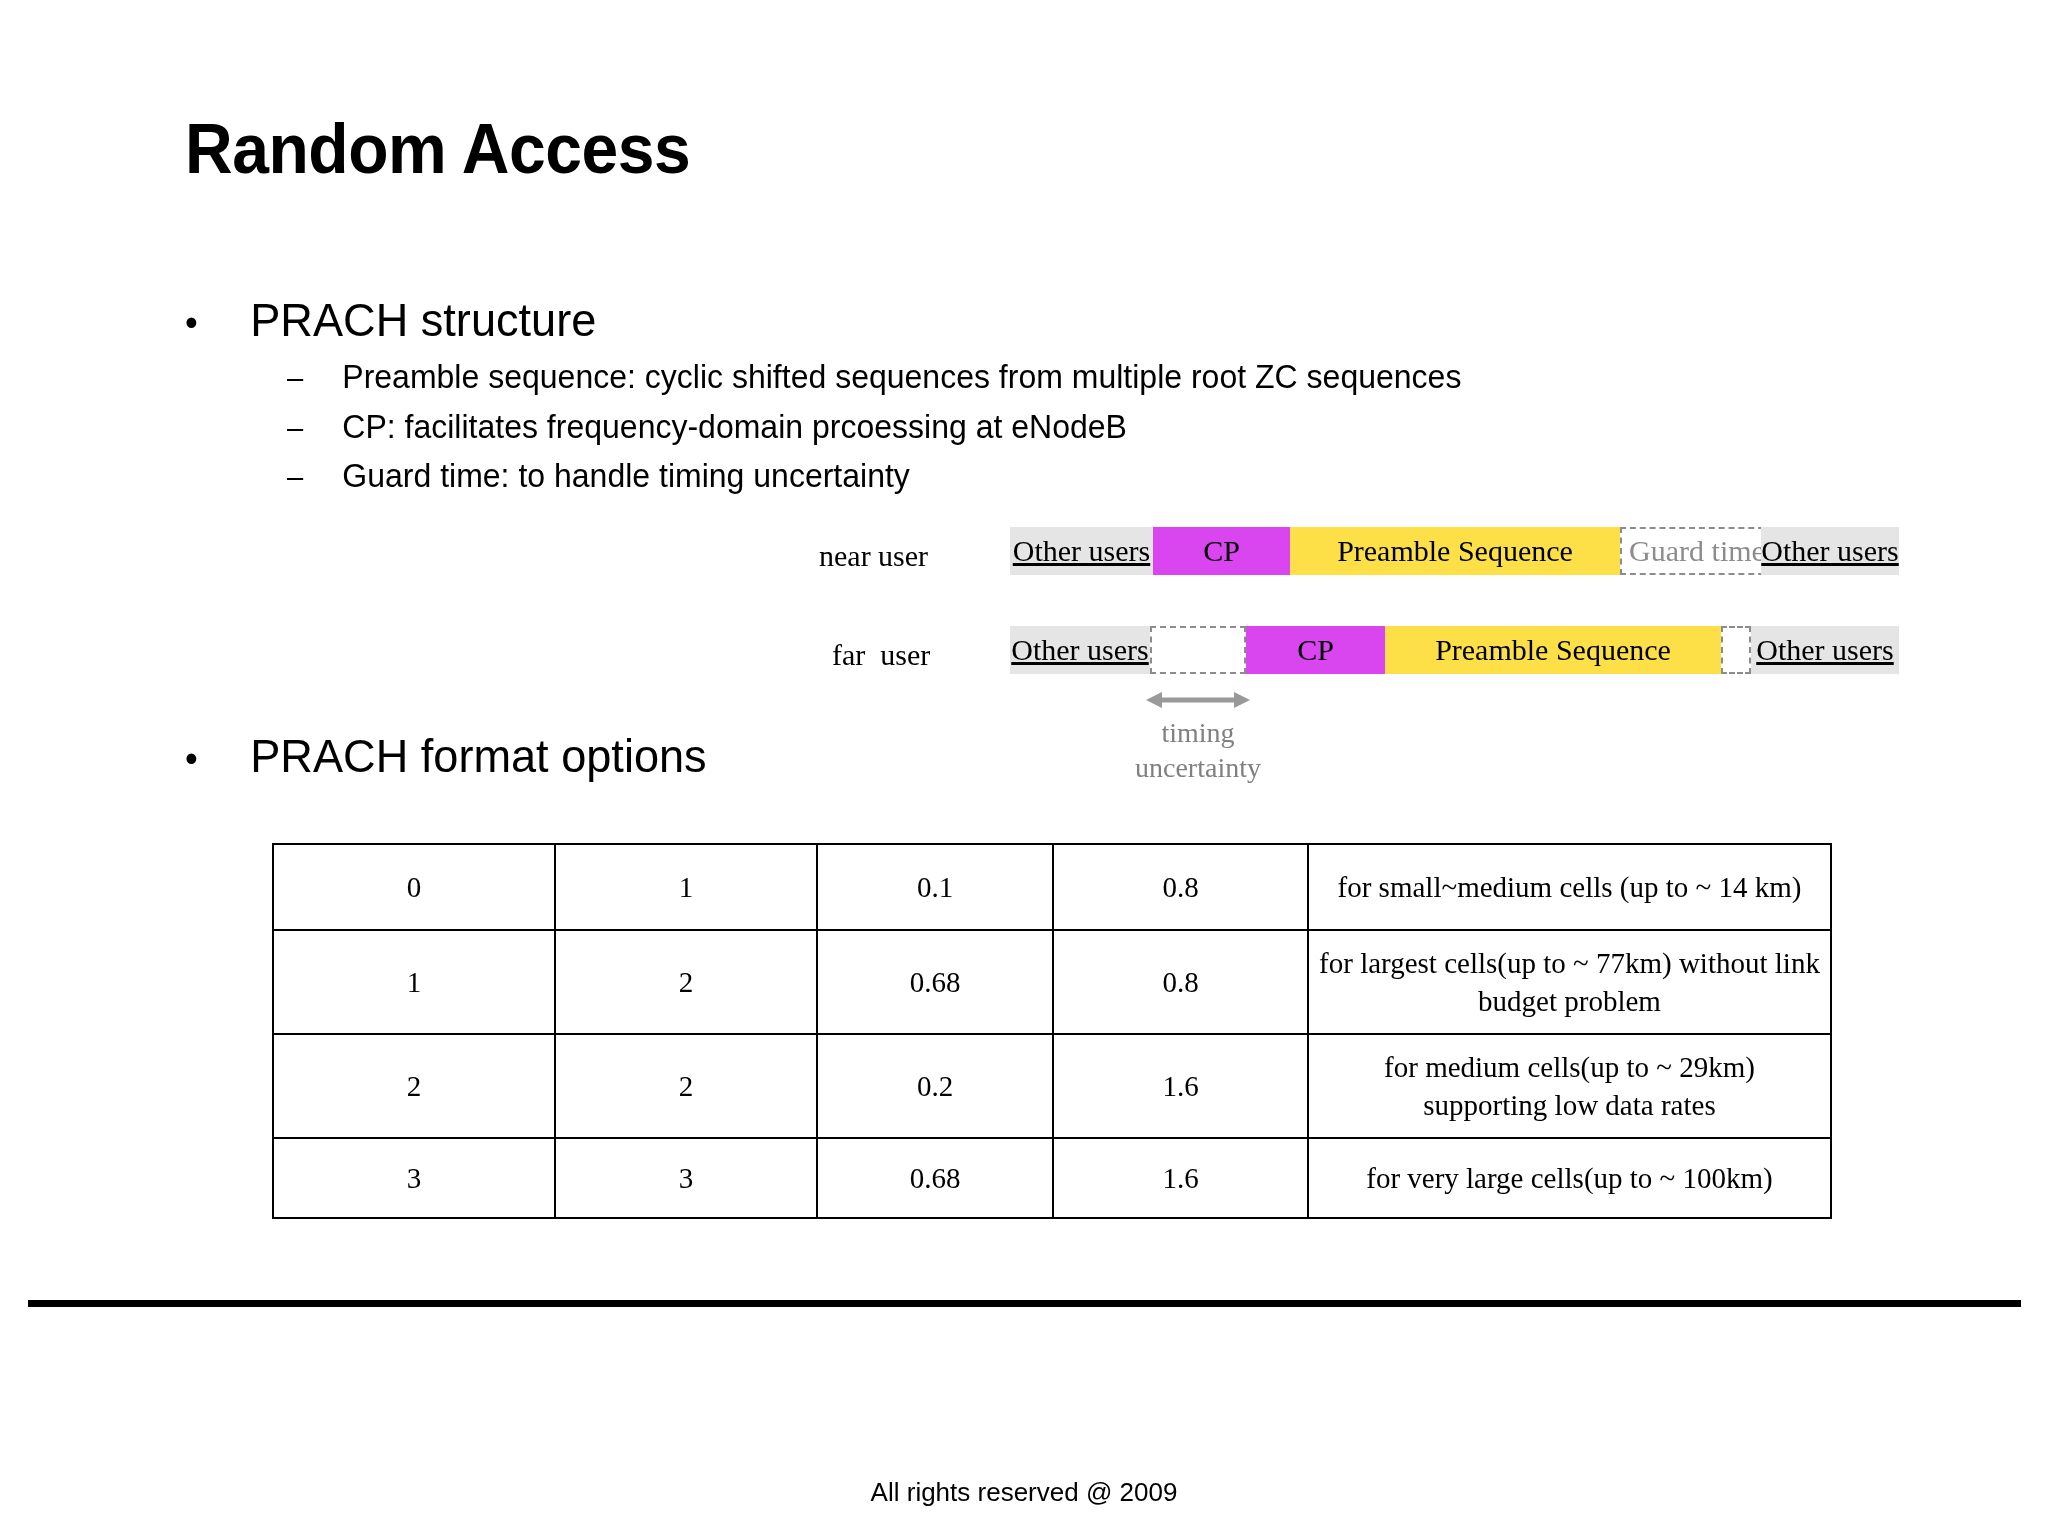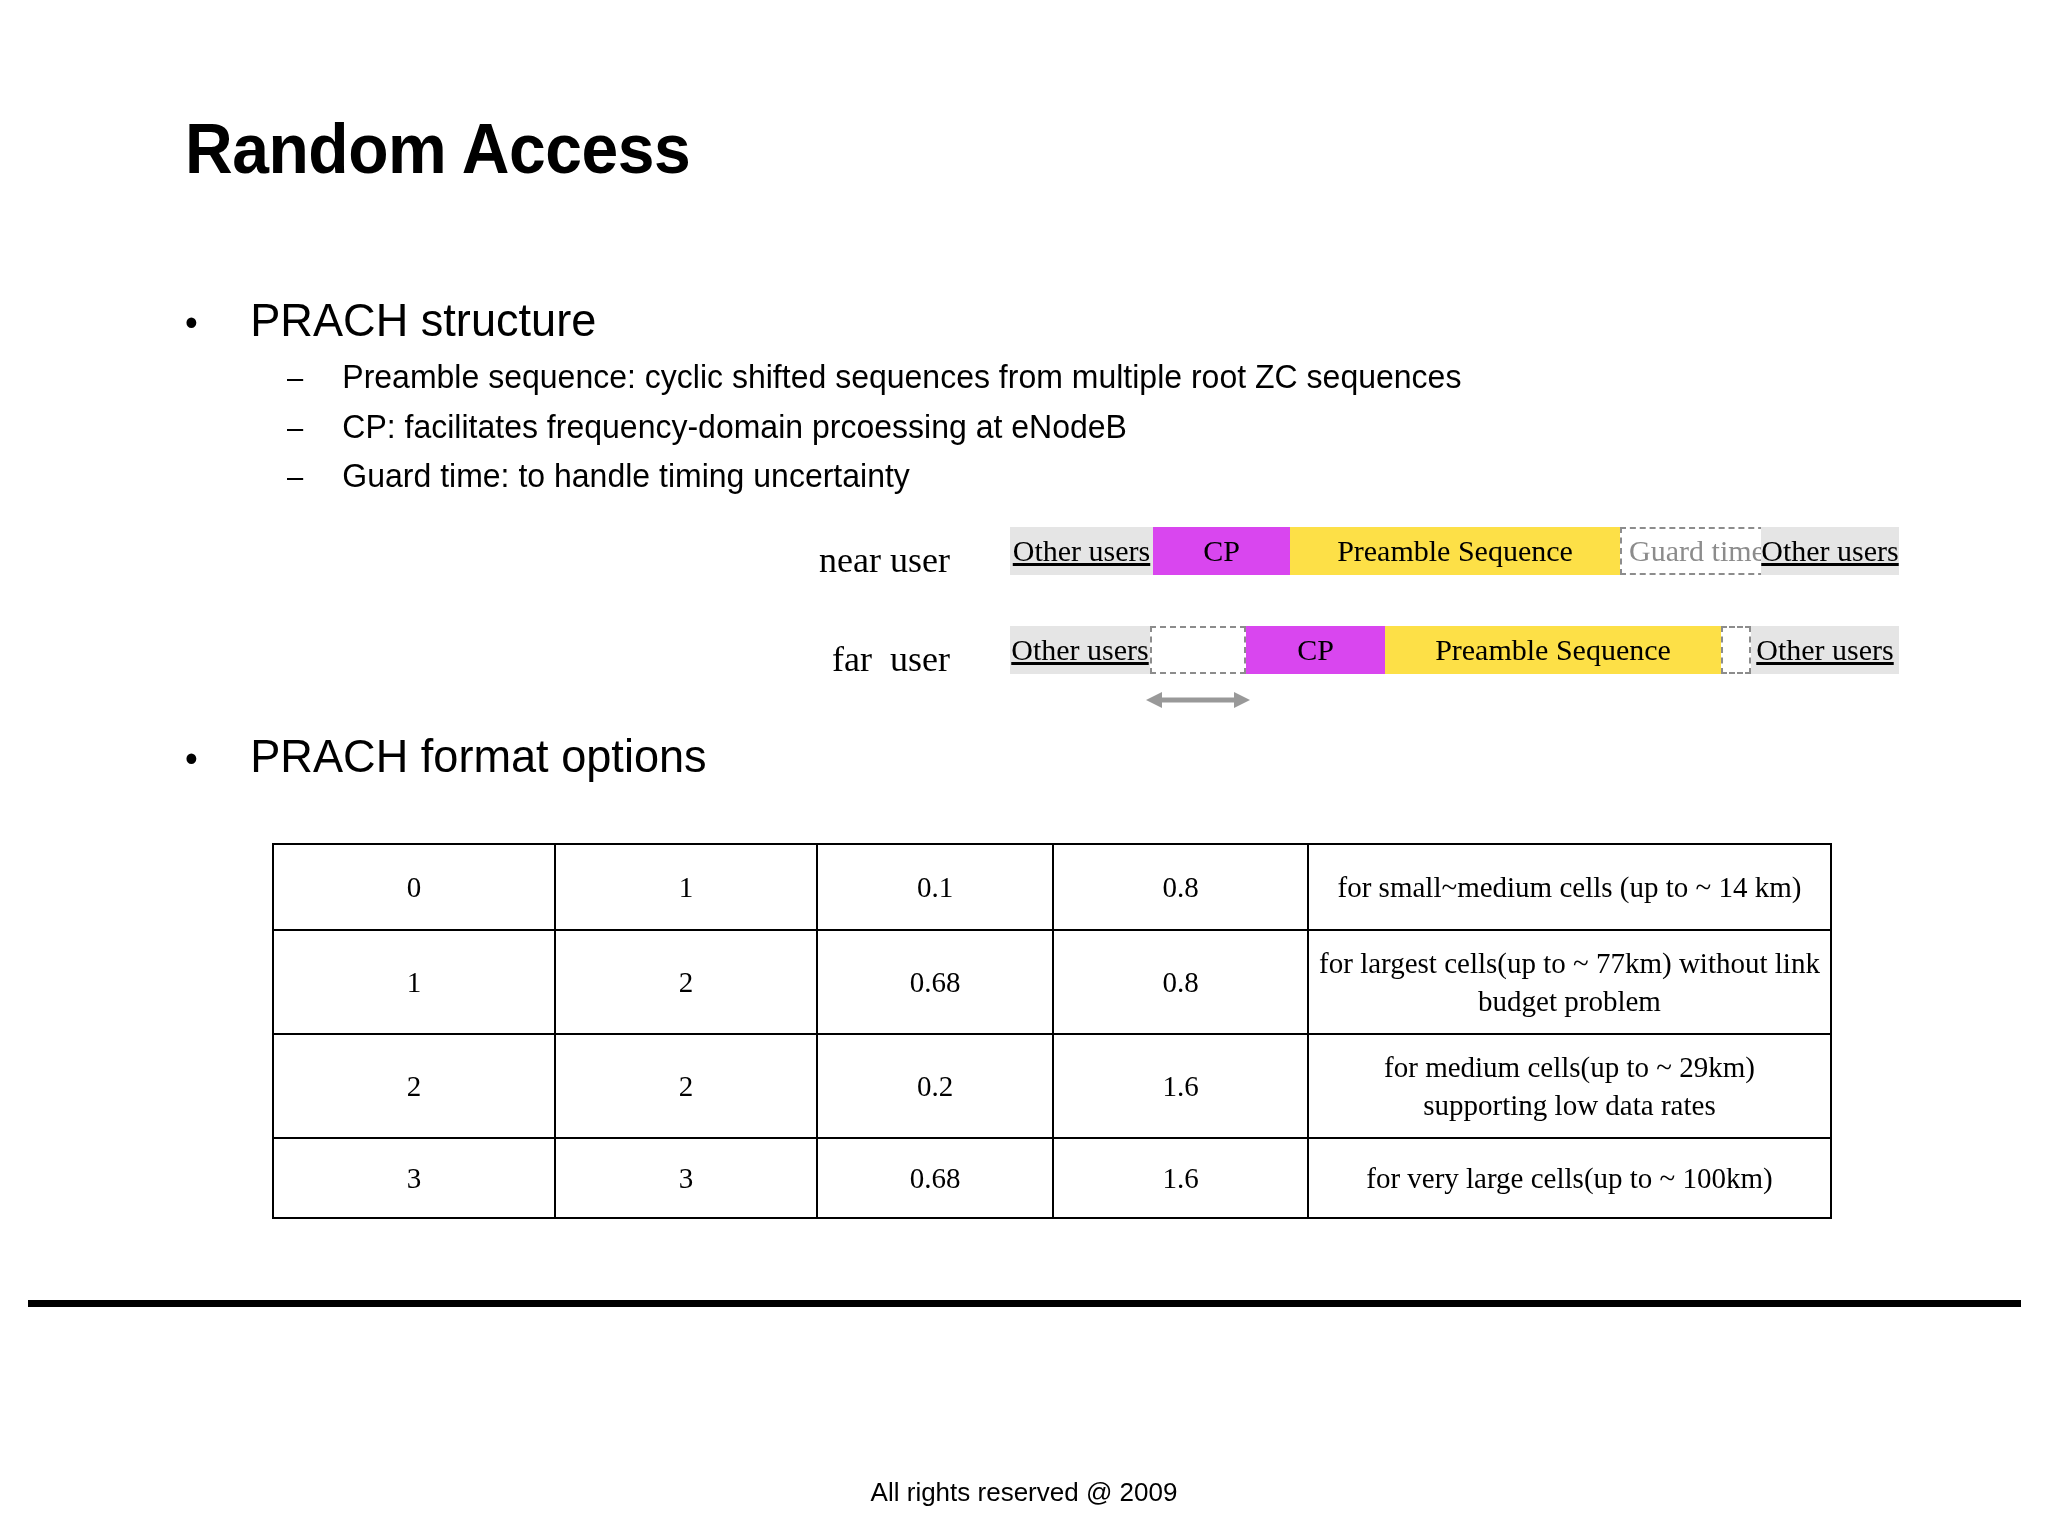--- a/index.html
+++ b/index.html
@@ -71,21 +71,21 @@
     position: absolute;
     left: 800px;
     top: 525px;
     width: 1160px;
     height: 270px;
     font-family: "Liberation Serif", serif;
   }
   .row-label {
     position: absolute;
     font-family: "Liberation Serif", serif;
-    font-size: 36px;
+    font-size: 30px;
     color: #000;
     white-space: pre;
   }
   .seg {
     position: absolute;
     height: 48px;
     box-sizing: border-box;
     display: flex;
     align-items: center;
     justify-content: center;
@@ -217,20 +217,24 @@
   <div class="seg seg-cyan" style="left:585px;  top:101px; width:336px;">Preamble Sequence</div>
   <div class="seg seg-dashed" style="left:921px;  top:101px; width:30px;"></div>
   <div class="seg seg-gray" style="left:951px;  top:101px; width:148px;">Other users</div>
 
   <svg class="timing-arrow" style="left:346px; top:166px; width:104px; height:18px;" viewBox="0 0 104 18">
     <line x1="14" y1="9" x2="90" y2="9" stroke="#999999" stroke-width="5"></line>
     <polygon points="0,9 16,1 16,17" fill="#999999"></polygon>
     <polygon points="104,9 88,1 88,17" fill="#999999"></polygon>
   </svg>
 
+  <div class="timing-caption" style="left:288px; top:190px;">
+    <span>timing</span><br>
+    <span>uncertainty</span>
+  </div>
 </div>
 
 <table id="format-table">
   <colgroup>
     <col class="c0">
       <col class="c1">
       <col class="c2">
       <col class="c3">
       <col class="c4">
   </colgroup>

